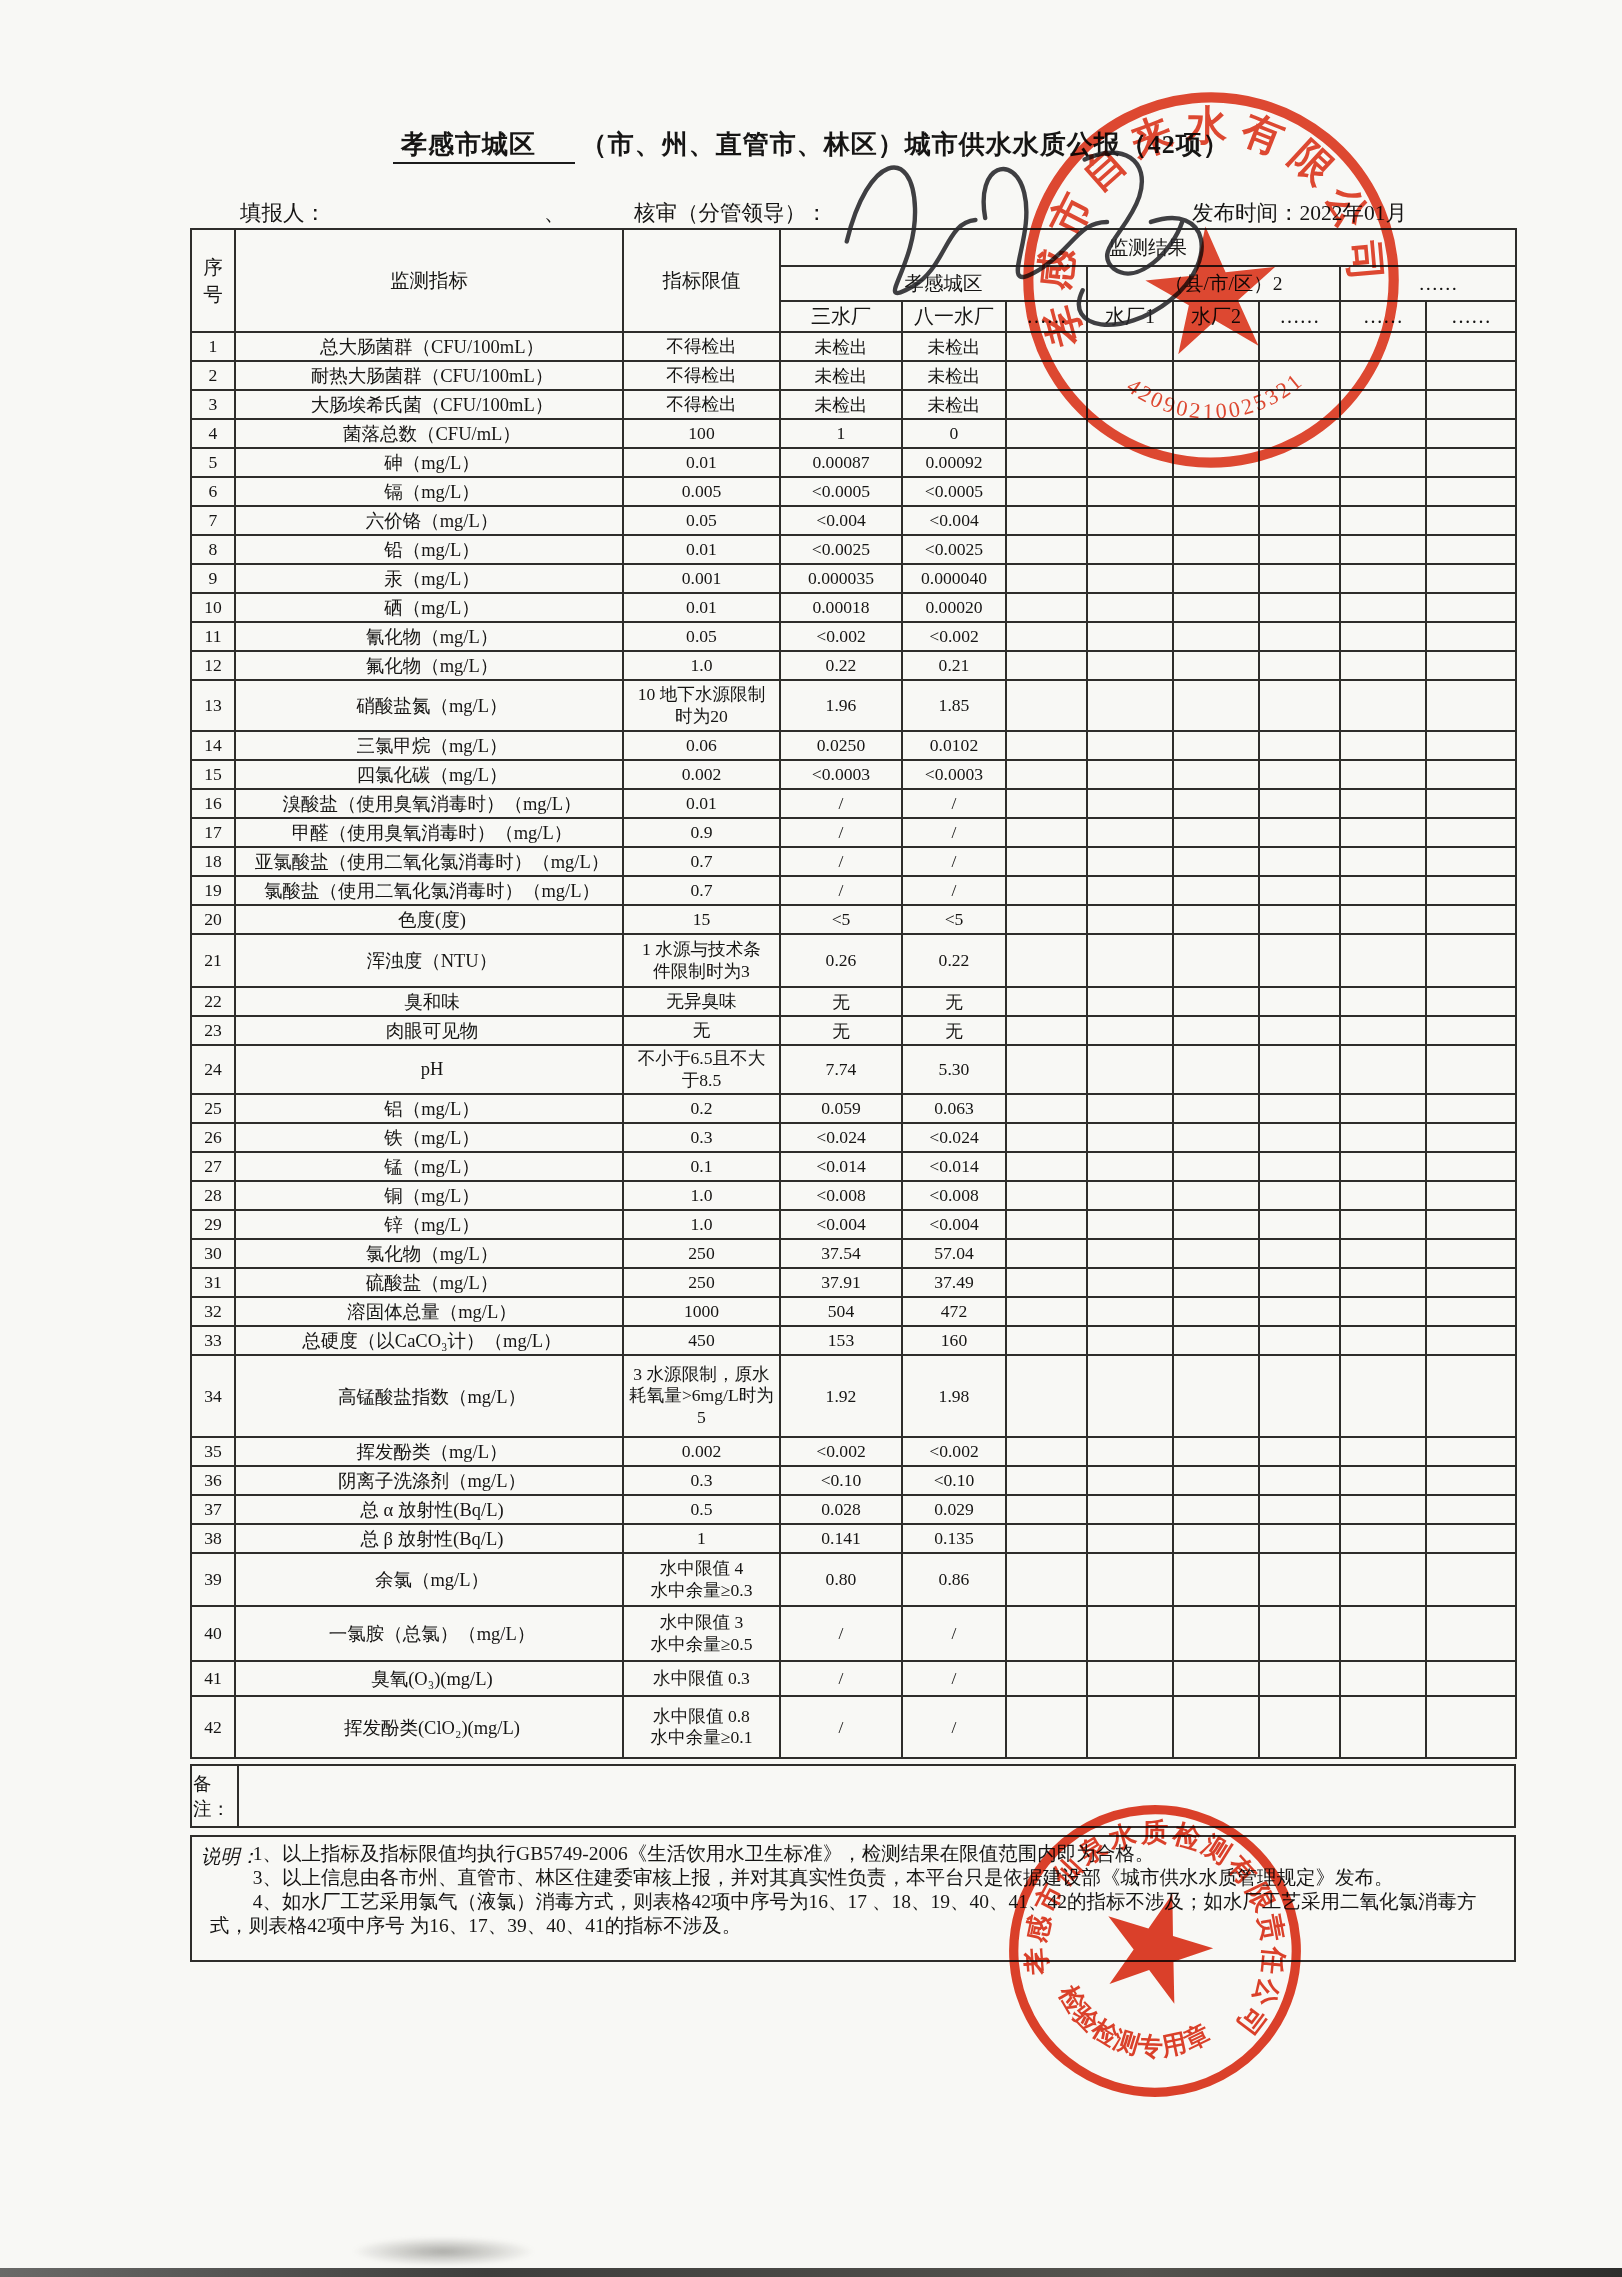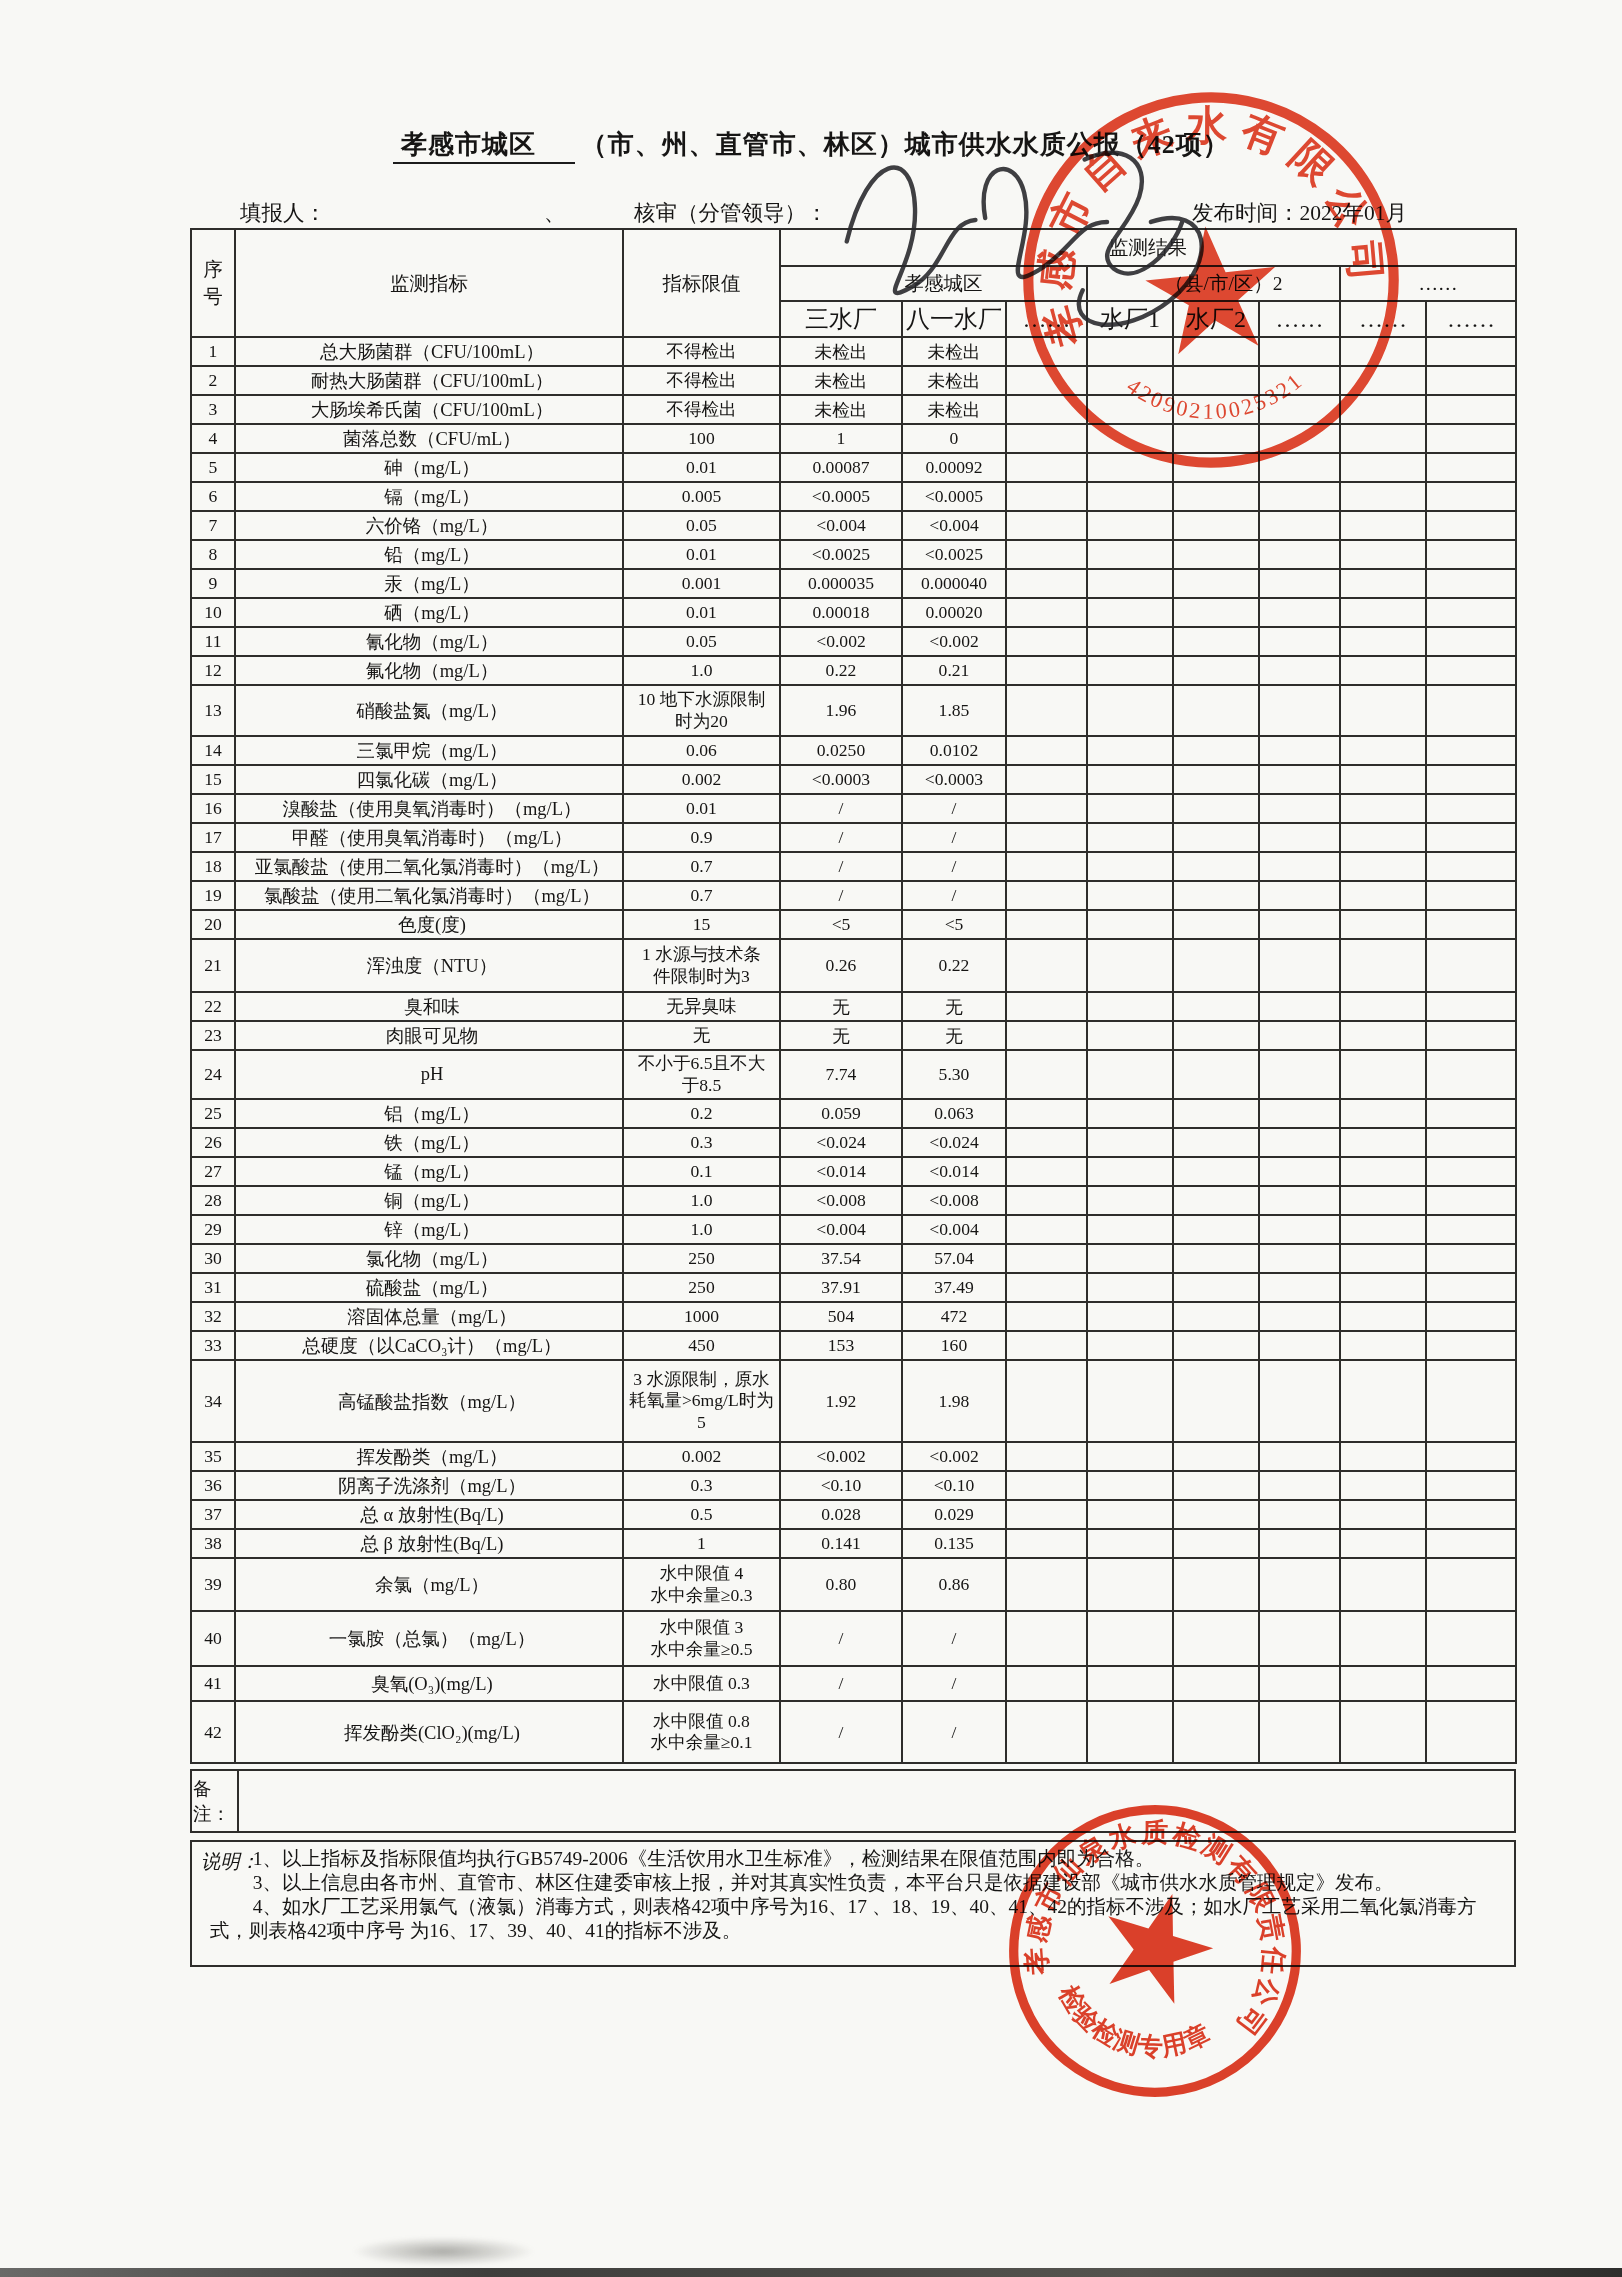--- a/index.html
+++ b/index.html
@@ -17,21 +17,21 @@
   .meta{position:absolute;top:198px;left:0;width:100%;height:29px;font-size:21.5px;}
   .m-filler{position:absolute;left:240px;}
   .m-sep{position:absolute;left:544px;}
   .m-reviewer{position:absolute;left:605px;margin-left:29px;}
   .m-publish{position:absolute;left:1192px;}
   
   table.grid{border-collapse:collapse;table-layout:fixed;margin-left:190px;
     width:1326px;border:2.9px solid #2e2d2b;}
   .grid th,.grid td{border:2px solid #2e2d2b;padding:1px 2.9px;overflow:hidden;}
   .grid th{font-weight:normal;font-size:19.5px;text-align:center;}
-  .hr1{height:33px;} .hr2 th{height:31px;padding-left:23px;} .hr3 th{height:22.4px;font-size:24px;}
+  .hr1{height:33px;} .hr2 th{height:31px;padding-left:23px;} .hr3 th{height:22.4px;font-size:20px;}
   td.c-seq{text-align:center;font-size:17.6px;}
   td.c-ind{text-align:center;font-size:18.5px;padding-left:8.8px;}
   td.c-lim{text-align:center;font-size:17.6px;white-space:pre-line;line-height:21.5px;}
   td.c-val{text-align:center;font-size:17.6px;}
   
   .remark{margin:4.9px 0 0 190px;width:1326px;box-sizing:border-box;height:64px;
     border:2.4px solid #2e2d2b;display:flex;}
   .remark-label{width:43px;border-right:2px solid #2e2d2b;display:flex;
     align-items:center;justify-content:center;font-size:18.5px;padding:8px 1px;}
   .remark-body{flex:1;}

